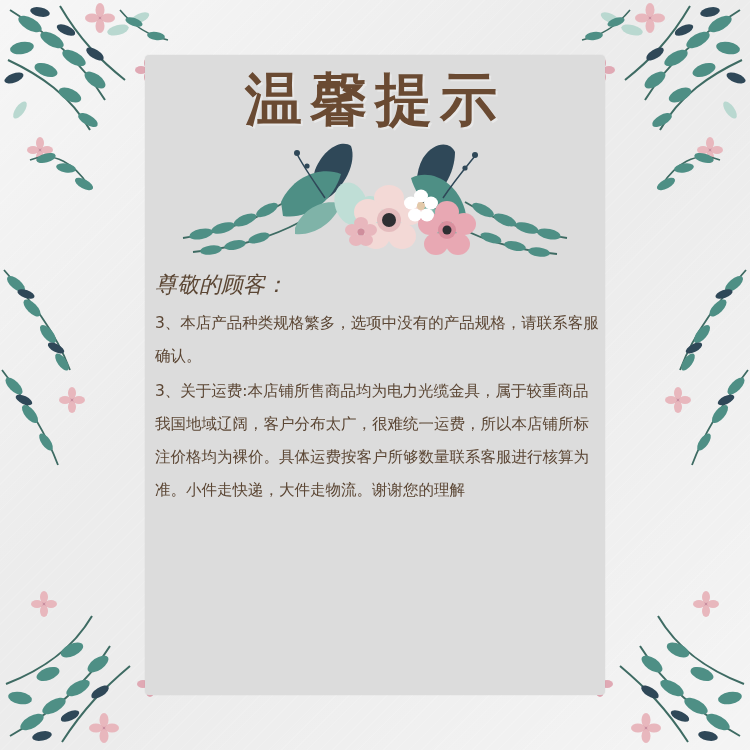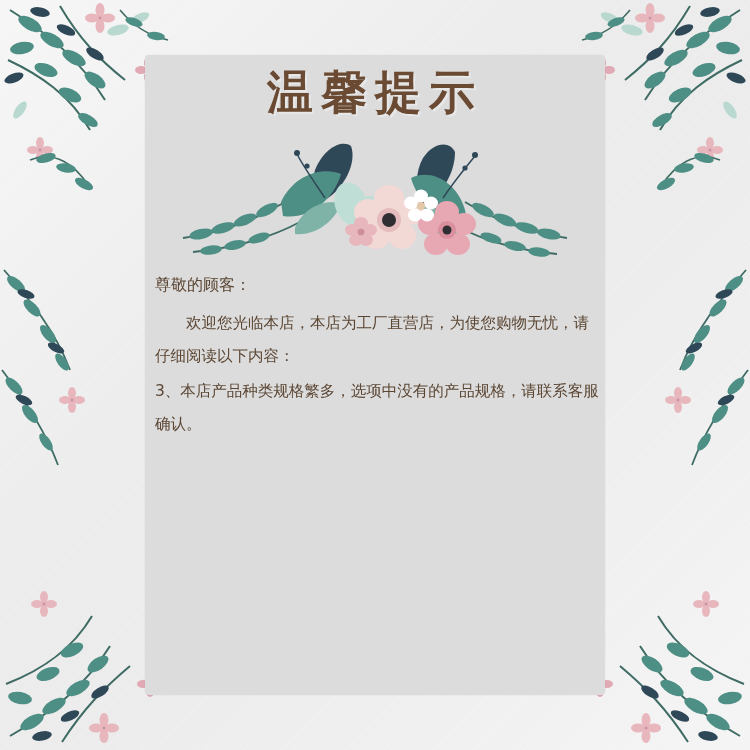--- a/index.html
+++ b/index.html
@@ -50,21 +50,21 @@
     box-shadow: 0 0 0 1px rgba(0,0,0,0.02);
   }
 
   .title {
     position: absolute;
     left: 0;
     top: 62px;
     width: 100%;
     text-align: center;
     font-family: "DejaVu Sans", "Liberation Sans", sans-serif;
-    font-size: 46px;
+    font-size: 57px;
     font-weight: 700;
     letter-spacing: 8px;
     color: #6a4a32;
     text-shadow: 2px 2px 0 rgba(255,255,255,0.35);
   }
 
   
   .body-text {
     position: absolute;
     left: 155px;
@@ -72,22 +72,23 @@
     width: 445px;
     color: #5b4634;
     font-family: "DejaVu Sans", "Liberation Sans", sans-serif;
     font-size: 15.5px;
     line-height: 33px;
   }
   .body-text p {
     margin: 0 0 2px 0;
   }
   .salutation {
-    font-size: 16px;
+    font-size: 22px;
     margin-bottom: 6px !important;
+    font-style: italic;
   }
   .indent {
     text-indent: 2em;
   }
 
   
   .floral-center {
     position: absolute;
     left: 175px;
     top: 140px;
@@ -541,16 +542,16 @@
         <circle cx="122" cy="13" r="3"></circle>
         <circle cx="132" cy="26" r="2.6"></circle>
         <circle cx="300" cy="15" r="3"></circle>
         <circle cx="290" cy="28" r="2.6"></circle>
       </g>
     </svg>
   </div>
 
   <div class="body-text">
     <p class="salutation">尊敬的顾客：</p>
-    <p class="indent">欢迎您光临本店，本店为工厂直营店，为使您购物无忧，请仔细阅读以下内容：</p>
     <p>3、本店产品种类规格繁多，选项中没有的产品规格，请联系客服确认。</p>
+    <p>3、关于运费:本店铺所售商品均为电力光缆金具，属于较重商品我国地域辽阔，客户分布太广，很难统一运费，所以本店铺所标注价格均为裸价。具体运费按客户所够数量联系客服进行核算为准。小件走快递，大件走物流。谢谢您的理解</p>
   </div>
 </div>
 
 </body></html>

